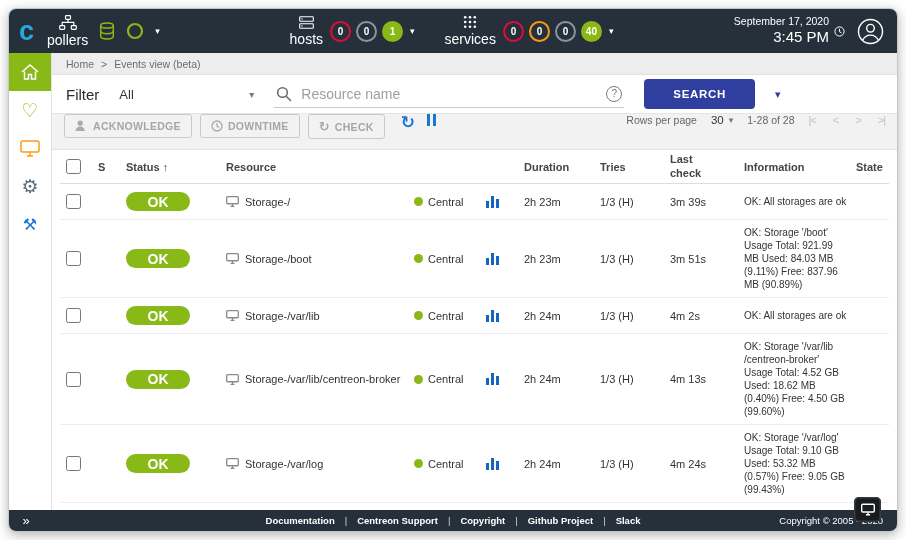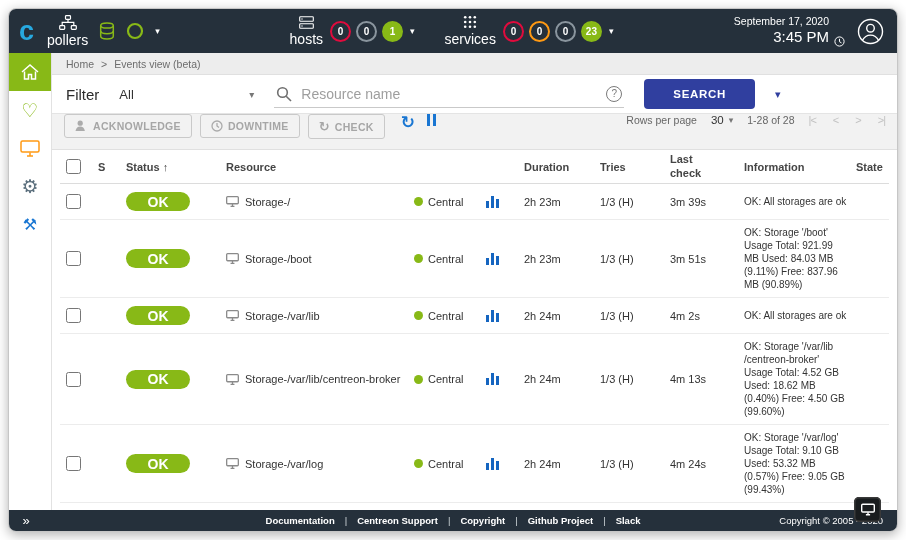--- a/index.html
+++ b/index.html
@@ -18,21 +18,21 @@
   .tb-center { display:flex; align-items:center; gap:30px; }
   .tb-group { display:flex; align-items:center; gap:7px; }
   .badges { display:flex; align-items:center; gap:5px; }
   .badge { min-width:21px; height:21px; padding:0 2px; border-radius:11px; display:flex; align-items:center; justify-content:center;
            font-size:10px; font-weight:bold; color:#fff; border:2px solid transparent; cursor:pointer; }
   .badge-red    { border-color:#e00b3d; }
   .badge-grey   { border-color:#8a959e; }
   .badge-orange { border-color:#ff9913; }
   .badge-green  { background:#88b917; border-color:#88b917; }
   .tb-right { flex:1; display:flex; justify-content:flex-end; align-items:center; gap:12px; padding-right:13px; }
-  .date-block { text-align:right; line-height:1.25; display:flex; align-items:flex-end; gap:5px; }
+  .date-block { text-align:right; line-height:1.25; display:flex; align-items:center; gap:5px; }
   .date-lines { text-align:right; }
   .date-line1 { font-size:10.5px; }
   .date-line2 { font-size:15px; }
   .avatar { width:27px; height:27px; cursor:pointer; }
 
   
   .body { flex:1; display:flex; min-height:0; }
   .sidebar { flex:0 0 42px; background:#fff; border-right:1px solid #e2e2e2; display:flex; flex-direction:column; align-items:center; }
   .side-item { width:42px; height:38px; display:flex; align-items:center; justify-content:center; cursor:pointer; }
   .side-home { background:#88b917; }
@@ -159,21 +159,21 @@
             <circle cx="2.2" cy="11.8" r="1.3"></circle>
               <circle cx="7" cy="11.8" r="1.3"></circle>
               <circle cx="11.8" cy="11.8" r="1.3"></circle>
           </svg>
           <span class="tb-label">services</span>
         </div>
         <div class="badges">
             <span class="badge badge-red">0</span>
             <span class="badge badge-orange">0</span>
             <span class="badge badge-grey">0</span>
-            <span class="badge badge-green">23</span>
+            <span class="badge badge-green">40</span>
           </div>
         <span class="chev">▾</span>
       </div>
     </div>
 
     <div class="tb-right">
       <div class="date-block">
         <div class="date-lines">
           <div class="date-line1">September 17, 2020</div>
           <div class="date-line2">3:45 PM</div>

